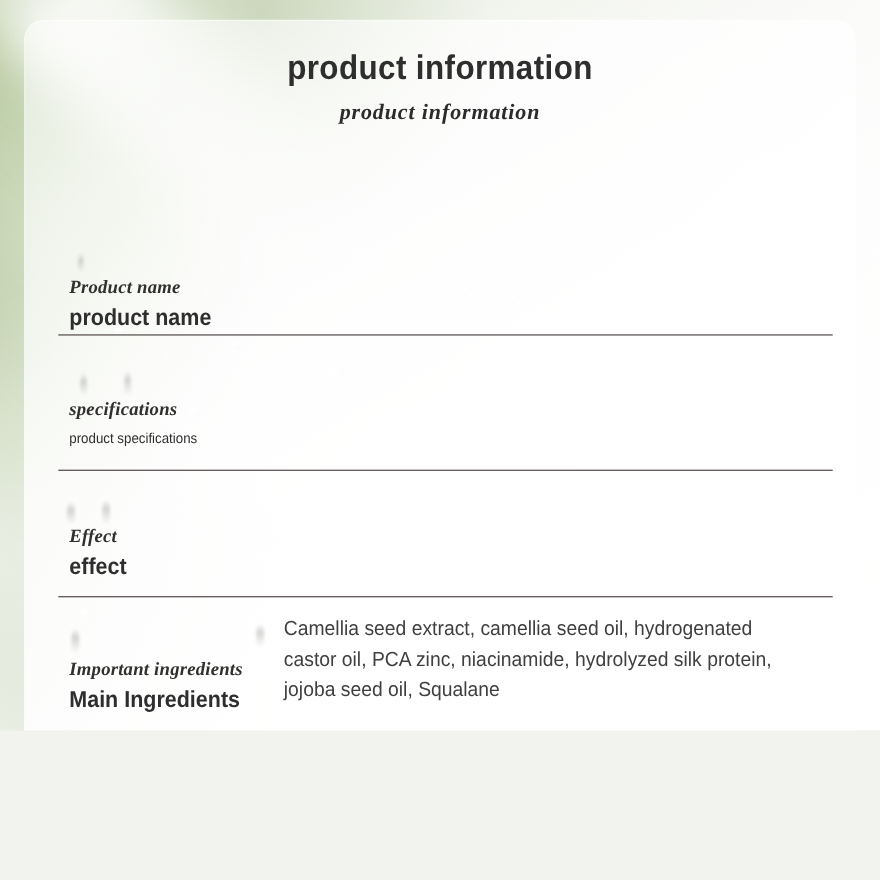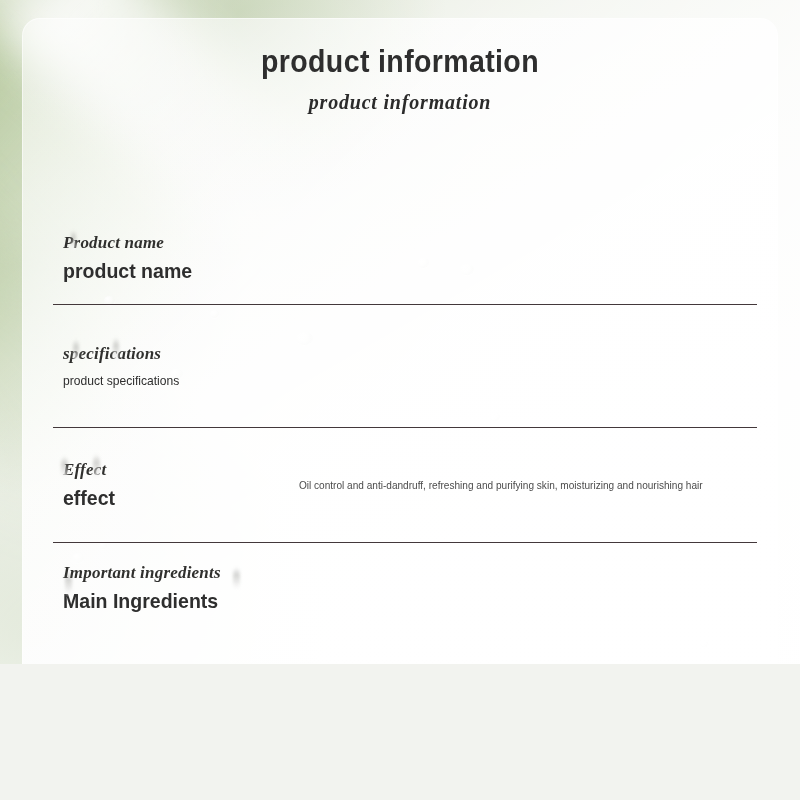--- a/index.html
+++ b/index.html
@@ -134,20 +134,21 @@
   .row {
     position: relative;
     display: flex;
     align-items: center;
   }
   .row-label {
     width: 205px;
     flex: 0 0 205px;
     padding-left: 10px;
     box-sizing: border-box;
+    margin-top: 36px;
   }
   .label-cn {
     font-family: "Liberation Serif", "DejaVu Serif", serif;
     font-style: italic;
     font-weight: bold;
     font-size: 17px;
     color: #30302e;
     letter-spacing: 0.2px;
     white-space: nowrap;
   }
@@ -278,33 +279,33 @@
       <div class="streak" style="left:20px;top:34px;width:6px;height:22px;"></div>
       <div class="streak" style="left:60px;top:32px;width:6px;height:24px;"></div>
     </div>
     <div class="divider"></div>
 
     <div class="row r3">
       <div class="row-label">
         <div class="label-cn">Effect</div>
         <div class="label-en">effect</div>
       </div>
-      <div class="row-value">
-        <div class="v-tiny">Oil control and anti-dandruff, refreshing and purifying skin, moisturizing and nourishing hair</div>
-      </div>
       <div class="streak" style="left:8px;top:28px;width:7px;height:22px;"></div>
       <div class="streak" style="left:40px;top:26px;width:7px;height:24px;"></div>
     </div>
     <div class="divider"></div>
 
     <div class="row r4">
       <div class="row-label">
         <div class="label-cn">Important ingredients</div>
         <div class="label-en">Main Ingredients</div>
       </div>
+      <div class="row-value">
+        <div class="v-multi">Camellia seed extract, camellia seed oil, hydrogenated castor oil, PCA zinc, niacinamide, hydrolyzed silk protein, jojoba seed oil, Squalane</div>
+      </div>
       <div class="streak" style="left:12px;top:28px;width:7px;height:24px;"></div>
       <div class="streak" style="left:180px;top:24px;width:7px;height:22px;"></div>
     </div>
     <div class="divider"></div>
 
   </div>
 
 </div>
 
 </body></html>

